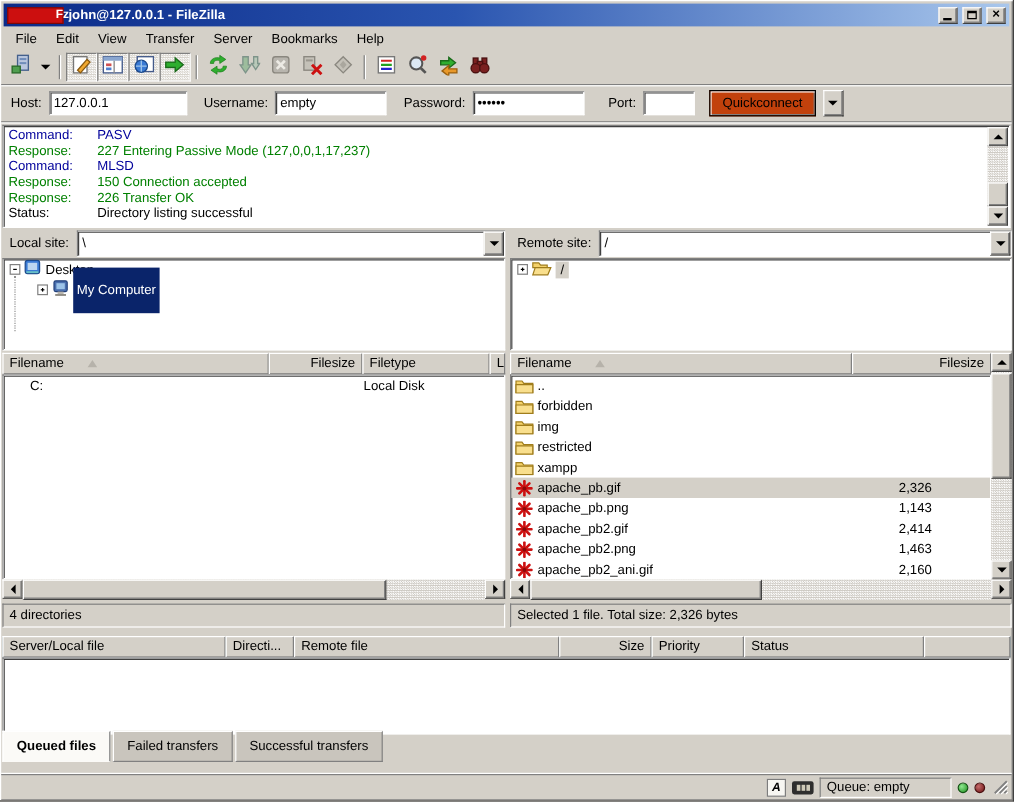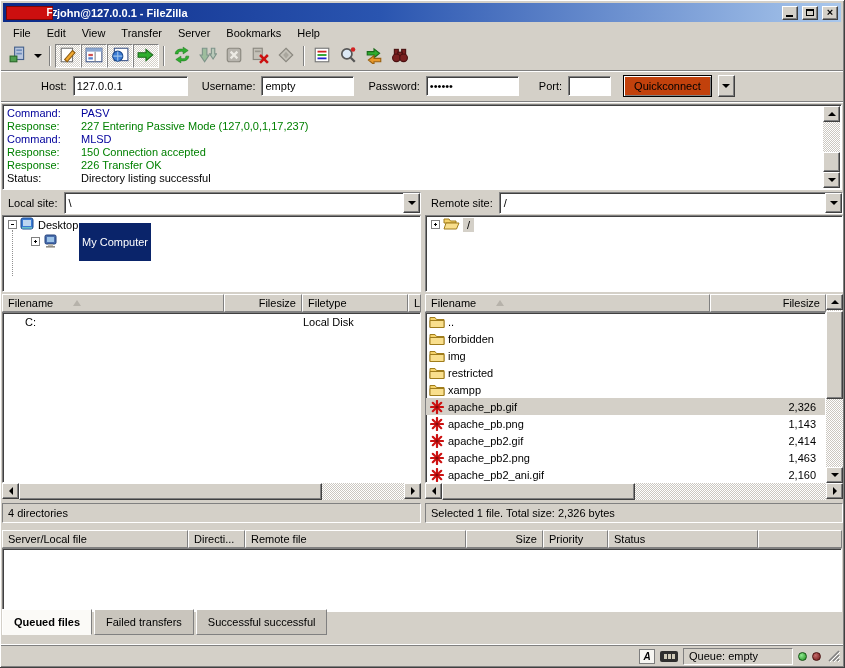--- a/index.html
+++ b/index.html
@@ -35,21 +35,21 @@
   .toolbar{left:1px;top:42px;right:1px;height:27px;display:flex;align-items:center;padding-left:4px;}
   .tool-btn{width:26px;height:24px;display:flex;align-items:center;justify-content:center;border:1px solid transparent;}
   .tool-btn.pressed{border-color:#808080 #fff #fff #808080;background-image:conic-gradient(#fff 0 25%,#d4d0c8 0 50%,#fff 0 75%,#d4d0c8 0);background-size:2px 2px;}
   .tool-drop{width:14px;height:24px;display:flex;align-items:center;justify-content:center;}
   .tool-sep{width:2px;height:20px;border-left:1px solid #808080;border-right:1px solid #fff;margin:0 4px;}
 
   .groove{left:1px;right:1px;height:2px;border-top:1px solid #808080;border-bottom:1px solid #fff;}
 
   
   .qc{left:1px;top:72px;right:1px;height:28px;display:flex;align-items:center;gap:6px;padding-left:8px;}
-  .qc label{white-space:nowrap;margin-left:32px;}
+  .qc label{white-space:nowrap;}
   .field{height:20px;background:#fff;padding:2px 3px;display:flex;align-items:center;}
   .btn{height:22px;padding:0 10px;display:flex;align-items:center;justify-content:center;border:1px solid #000;
        box-shadow:inset 1px 1px 0 #fff, inset -1px -1px 0 #808080;background:#c2410c;}
   .btn-drop{width:17px;height:22px;display:flex;align-items:center;justify-content:center;}
 
   
   .tri-d{width:0;height:0;border-left:4px solid transparent;border-right:4px solid transparent;border-top:4px solid #000;}
   .tri-u{width:0;height:0;border-left:4px solid transparent;border-right:4px solid transparent;border-bottom:4px solid #000;}
   .tri-l{width:0;height:0;border-top:4px solid transparent;border-bottom:4px solid transparent;border-right:4px solid #000;}
   .tri-r{width:0;height:0;border-top:4px solid transparent;border-bottom:4px solid transparent;border-left:4px solid #000;}
@@ -76,51 +76,51 @@
   .sitebar{position:absolute;left:0;top:0;right:0;height:22px;display:flex;align-items:stretch;}
   .site-label{display:flex;align-items:center;padding:0 6px;white-space:nowrap;}
   .combo{flex:1;background:#fff;display:flex;align-items:stretch;}
   .combo-text{flex:1;display:flex;align-items:center;padding-left:4px;}
   .combo-btn{width:17px;display:flex;align-items:center;justify-content:center;}
   .treebox{position:absolute;left:0;top:23px;right:0;height:77px;background:#fff;overflow:hidden;}
   .trow{height:17px;display:flex;align-items:center;gap:3px;position:relative;}
   .exp{width:9px;height:9px;border:1px solid #808080;background:#fff;position:relative;flex:none;}
   .exp::before{content:"";position:absolute;left:2px;right:2px;top:3px;height:1px;background:#000;}
   .exp.plus::after{content:"";position:absolute;top:2px;bottom:2px;left:3px;width:1px;background:#000;}
-  .tsel{background:#0a246a;color:#fff;padding:13px 3px;margin-left:18px;}
+  .tsel{background:#0a246a;color:#fff;padding:13px 3px;}
   .tsel-grey{background:#d4d0c8;padding:1px 4px;}
   .vline{position:absolute;left:9px;top:14px;height:46px;border-left:1px dotted #909090;}
   .stub{width:8px;border-top:1px dotted #909090;flex:none;}
 
   .listhdr{position:absolute;left:0;top:102px;right:0;height:18px;display:flex;background:#d4d0c8;}
   .hcell{display:flex;align-items:center;padding:0 5px;overflow:hidden;white-space:nowrap;}
   .hcell.num{justify-content:flex-end;}
   .listbody{position:absolute;left:0;top:120px;background:#fff;overflow:hidden;}
   .pane-local .listbody{right:0;height:171px;}
   .pane-remote .listbody{right:17px;height:171px;}
   .frow{height:17px;display:flex;align-items:center;white-space:nowrap;}
   .frow.selected{background:#d4d0c8;}
   .fcell-name{display:flex;align-items:center;gap:3px;padding-left:3px;overflow:hidden;}
-  .fcell-size{text-align:right;padding-right:9px;}
+  .fcell-size{text-align:center;padding-right:9px;}
   .ficon{width:16px;height:14px;display:flex;align-items:center;justify-content:center;flex:none;}
   .ficon svg{display:none;}
   .ficon.icon-folder svg.svg-folder{display:block;}
   .ficon.icon-image svg.svg-image{display:block;}
   .pane-hscroll{position:absolute;left:0;right:0;top:291px;height:17px;display:flex;}
   .pane-vscroll{position:absolute;right:0;top:102px;width:17px;height:189px;}
   .pstatus{position:absolute;left:0;right:0;top:311px;height:20px;background:#d4d0c8;display:flex;align-items:center;padding-left:5px;}
 
   
   .lc0{width:222px;}.lc1{width:78px;}.lc2{width:106px;}.lc3{flex:1;}
   
   .rc0{width:285px;}.rc1{width:116px;}
 
   
   .queuehdr{left:2px;top:530px;right:2px;height:18px;display:flex;background:#0c4a6e;}
-  .qc0{width:186px;}.qc1{width:57px;}.qc2{width:221px;}.qc3{width:77px;}.qc4{width:65px;}.qc5{width:150px;}.qc6{flex:1;}
+  .qc0{width:186px;}.qc1{width:57px;}.qc2{width:221px;}.qc3{width:77px;}.qc4{width:77px;}.qc5{width:150px;}.qc6{flex:1;}
   .queuebody{left:2px;top:548px;right:2px;height:64px;background:#fff;}
 
   
   .tabs{left:2px;top:614px;height:21px;display:flex;align-items:flex-end;gap:2px;}
   .tab{height:19px;display:flex;align-items:center;padding:12px 11px;background:#c9c5bd;
        border:1px solid;border-color:#fff #808080 #808080 #fff;}
   .tab.active{height:21px;background:#fbfaf7;font-weight:bold;border-bottom-color:#fbfaf7;}
 
   
   .statusbar{left:1px;right:1px;bottom:1px;height:21px;border-top:1px solid #808080;box-shadow:0 -1px 0 #fff;
@@ -671,21 +671,21 @@
 
   <div class="abs tabs">
 
   <span class="tab active">
         <span>Queued files</span>
       </span>
       <span class="tab">
         <span>Failed transfers</span>
       </span>
       <span class="tab">
-        <span>Successful successful</span>
+        <span>Successful transfers</span>
       </span>
     </div>
 
   <div class="abs statusbar">
     <span class="ascii-box">
         <span>A</span>
       </span>
     <span class="spd-chip">
         <i></i>
         <i></i>

